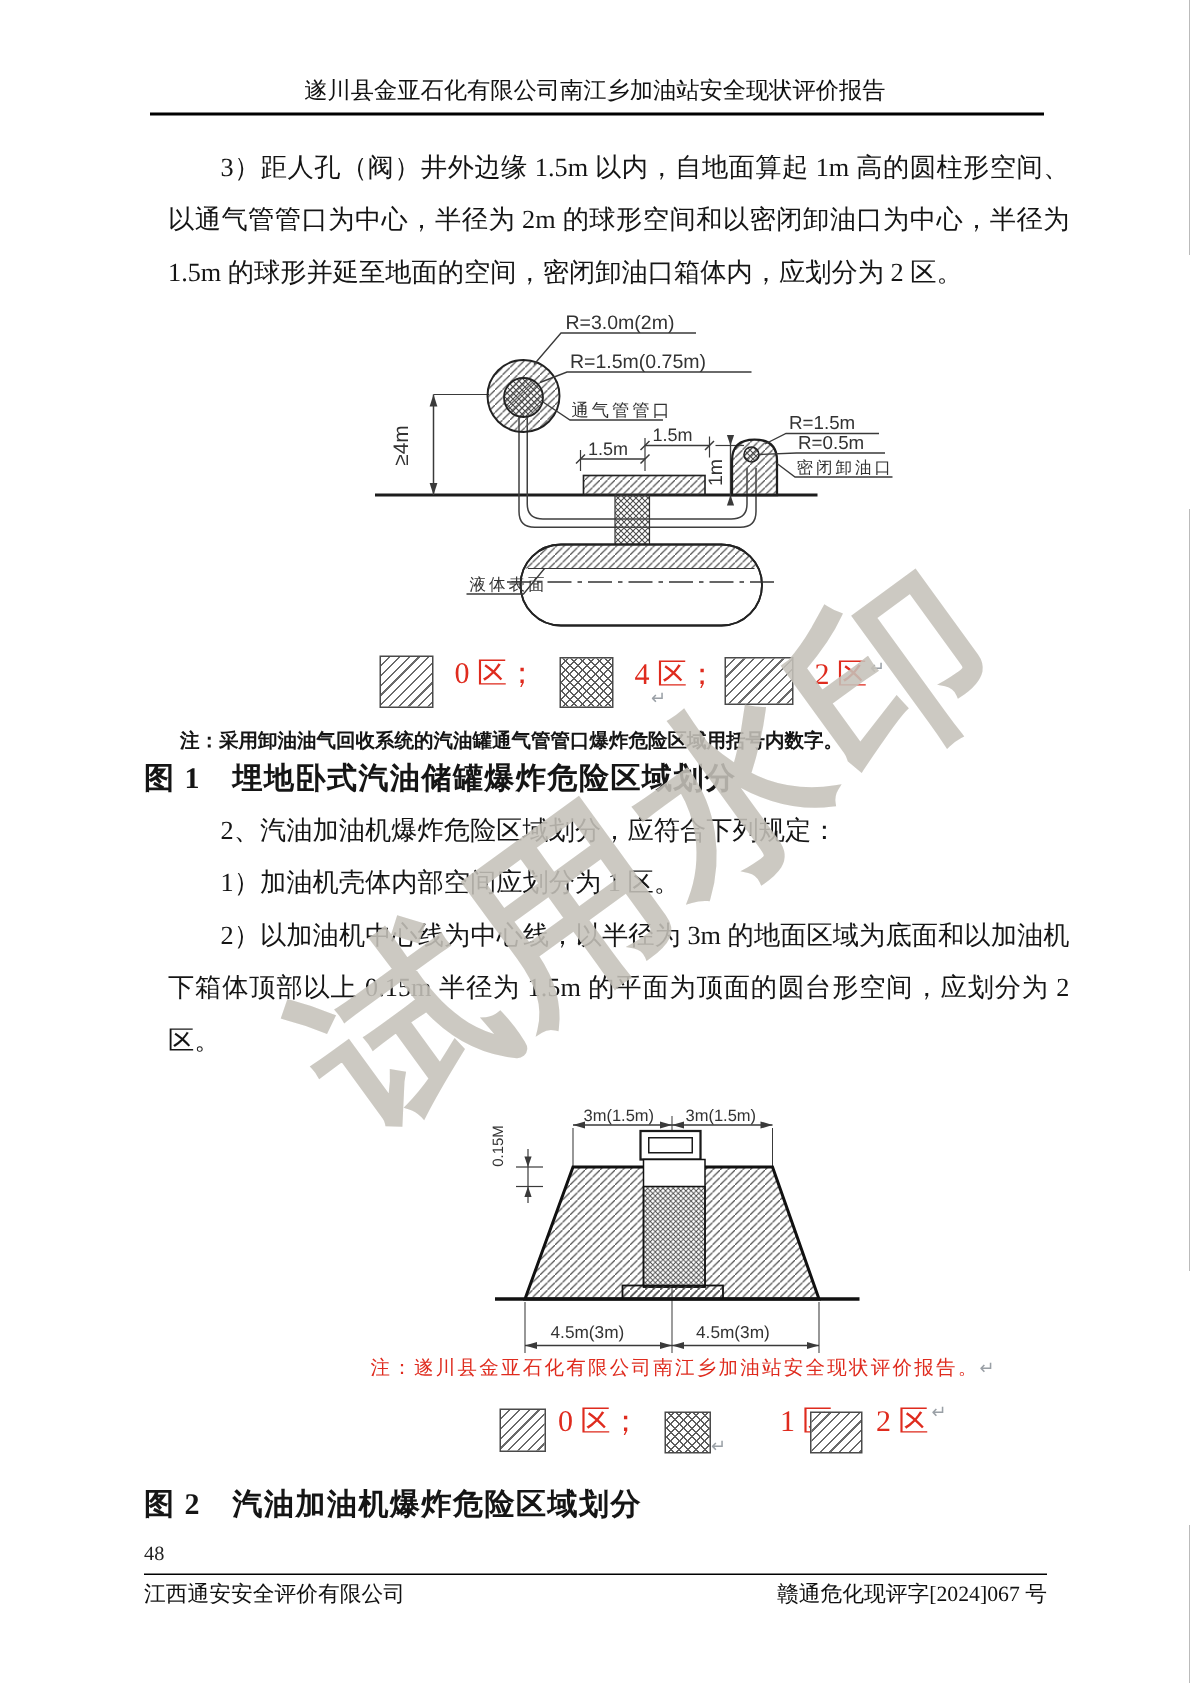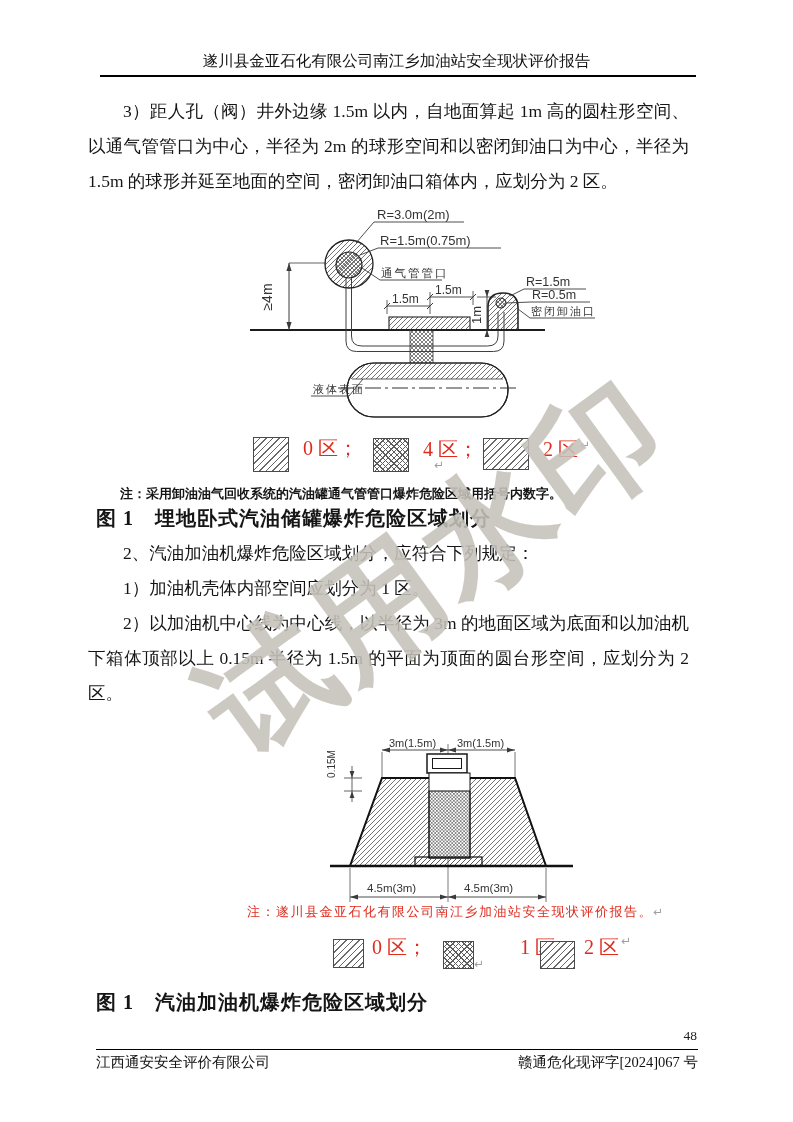--- a/index.html
+++ b/index.html
@@ -1,38 +1,38 @@
 <!DOCTYPE html>
 <html><head>
 <meta charset="utf-8">
 <style>
   html,body{margin:0;padding:0;background:#888;}
   .page{position:relative;width:793px;height:1122px;background:#ffffff;overflow:hidden;
         font-family:"Liberation Serif","DejaVu Serif",serif;color:#141414;}
   .hdr-title{position:absolute;top:50px;left:96px;width:601px;text-align:center;
              font-size:15.5px;line-height:22px;color:#111;}
   .hdr-rule{position:absolute;top:75px;left:100px;width:596px;height:0;border-top:2px solid #000;}
-  .para{position:absolute;left:88px;width:601px;font-size:17.5px;line-height:35px;
+  .para{position:absolute;left:112px;width:601px;font-size:17.5px;line-height:35px;
         text-align:justify;text-indent:2em;color:#151515;}
   .fig-note{position:absolute;font-size:13px;line-height:18px;color:#151515;}
   .fig-cap{position:absolute;font-size:20px;letter-spacing:1px;color:#151515;}
   .center-col{left:96px;width:601px;text-align:left;font-weight:bold;}
   .red{color:#df2b1e;}
   .legend-item{position:absolute;display:flex;align-items:flex-start;}
   .sq{display:inline-block;border:1px solid #4a4a4a;background-color:#fff;}
   .sq.hatch{background-image:repeating-linear-gradient(135deg,rgba(0,0,0,0) 0 3.6px,#6a6a6a 3.6px 4.6px);}
   .sq.cross{background-image:repeating-linear-gradient(135deg,rgba(0,0,0,0) 0 3px,#5d5d5d 3px 4px),
             repeating-linear-gradient(45deg,rgba(0,0,0,0) 0 3px,#5d5d5d 3px 4px);}
   .lg-label{font-size:20px;margin-left:14px;margin-top:-2px;white-space:nowrap;}
   .pilcrow{color:#9aa0a6;font-size:12px;font-family:"DejaVu Sans",sans-serif;}
   .watermark{position:absolute;top:492px;left:155px;width:560px;height:150px;z-index:9;
              pointer-events:none;transform:rotate(-36deg);transform-origin:center;
              font-family:"Liberation Sans",sans-serif;font-weight:bold;font-size:128px;
              letter-spacing:6px;color:rgba(197,194,186,0.88);text-align:center;line-height:150px;}
-  .pagenum{position:absolute;top:1028px;left:96px;width:601px;text-align:right;
+  .pagenum{position:absolute;top:1028px;left:96px;width:601px;text-align:left;
            font-size:13.5px;color:#222;}
   .ftr-rule{position:absolute;top:1049px;left:96px;width:602px;border-top:1.5px solid #000;}
   .ftr{position:absolute;top:1053px;left:96px;width:602px;font-size:14.5px;color:#111;
        display:flex;justify-content:space-between;}
   svg{position:absolute;overflow:visible;}
   svg text{font-family:"Liberation Sans","DejaVu Sans",sans-serif;fill:#333;}
   .cjk-cad{letter-spacing:2px;}
 </style>
 </head>
 <body>
@@ -200,21 +200,21 @@
     <span class="sq cross" style="width:29px;height:26px;"></span>
     <span class="lg-label red" style="margin-left:10px;margin-top:-7px;">1 区</span>
   </div>
   <span class="pilcrow" style="position:absolute;left:474px;top:957px;">↵</span>
   <div class="legend-item" style="left:540px;top:941px;">
     <span class="sq hatch" style="width:33px;height:26px;"></span>
     <span class="lg-label red" style="margin-left:9px;margin-top:-7px;">2 区</span>
     <span class="pilcrow" style="margin-left:2px;margin-top:-7px;">↵</span>
   </div>
 
-  <div class="fig-cap center-col" style="top:989px;">图 1　汽油加油机爆炸危险区域划分</div>
+  <div class="fig-cap center-col" style="top:989px;">图 2　汽油加油机爆炸危险区域划分</div>
 
   <div class="pagenum">48</div>
   <div class="ftr-rule"></div>
   <div class="ftr">
     <span>江西通安安全评价有限公司</span>
     <span>赣通危化现评字[2024]067 号</span>
   </div>
 
   <div class="watermark">试用水印</div>
 

